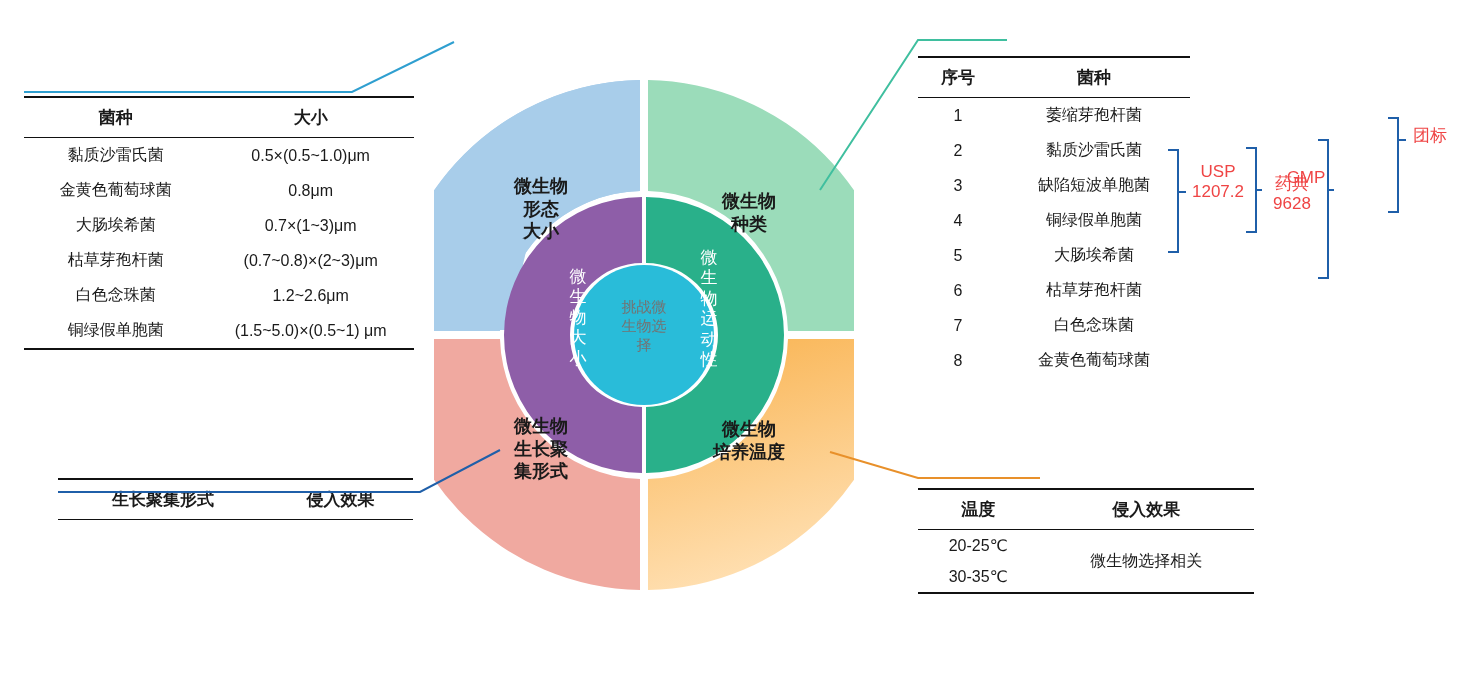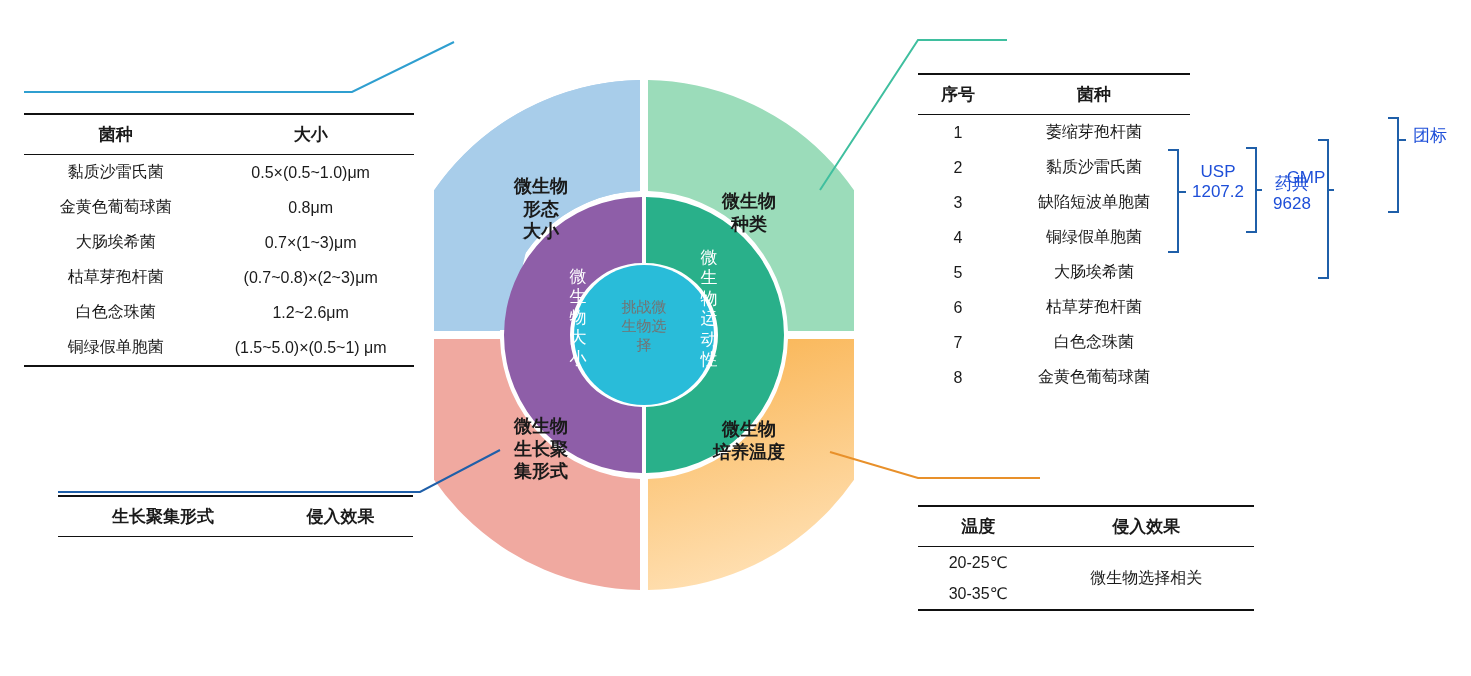--- a/index.html
+++ b/index.html
@@ -6,21 +6,21 @@
   body{
     width:1471px;height:676px;position:relative;
     background:#ffffff;
     font-family:"Liberation Sans","DejaVu Sans",sans-serif;
     color:#1a1a1a;
     overflow:hidden;
   }
   .abs{position:absolute;}
 
   
-  table.dt{border-collapse:collapse;width:100%;margin-top:17px;}
+  table.dt{border-collapse:collapse;width:100%;}
   table.dt th{font-weight:bold;font-size:17px;padding:8px 4px;text-align:center;white-space:nowrap;}
   table.dt td{font-size:16px;padding:7px 4px;text-align:center;white-space:nowrap;}
 
   .rule-top{border-top:2px solid #111;}
   .rule-bot{border-bottom:2px solid #111;}
   .rule-mid{border-bottom:1.5px solid #111;}
 
   
   #size-table{left:24px;top:96px;width:390px;}
   #size-table td.name{text-align:center;width:47%;}
@@ -45,21 +45,21 @@
     text-align:center;color:#1a1a1a;
   }
   .inner-label{
     position:absolute;font-size:17px;line-height:1.2;color:#ffffff;text-align:center;
   }
   .core-label{
     position:absolute;font-size:15px;line-height:1.25;color:#737373;text-align:center;
   }
 
   
-  .brk-text{position:absolute;font-size:17px;line-height:1.2;text-align:center;color:#1d4ed8;}
+  .brk-text{position:absolute;font-size:17px;line-height:1.2;text-align:center;color:#ef4444;}
 
   svg.ovl{position:absolute;left:0;top:0;width:1471px;height:676px;pointer-events:none;}
 </style>
 </head>
 <body>
 
 <div id="donut" class="abs">
   <svg width="420" height="530" viewBox="0 0 420 530">
     <g transform="translate(210,265)">
 

